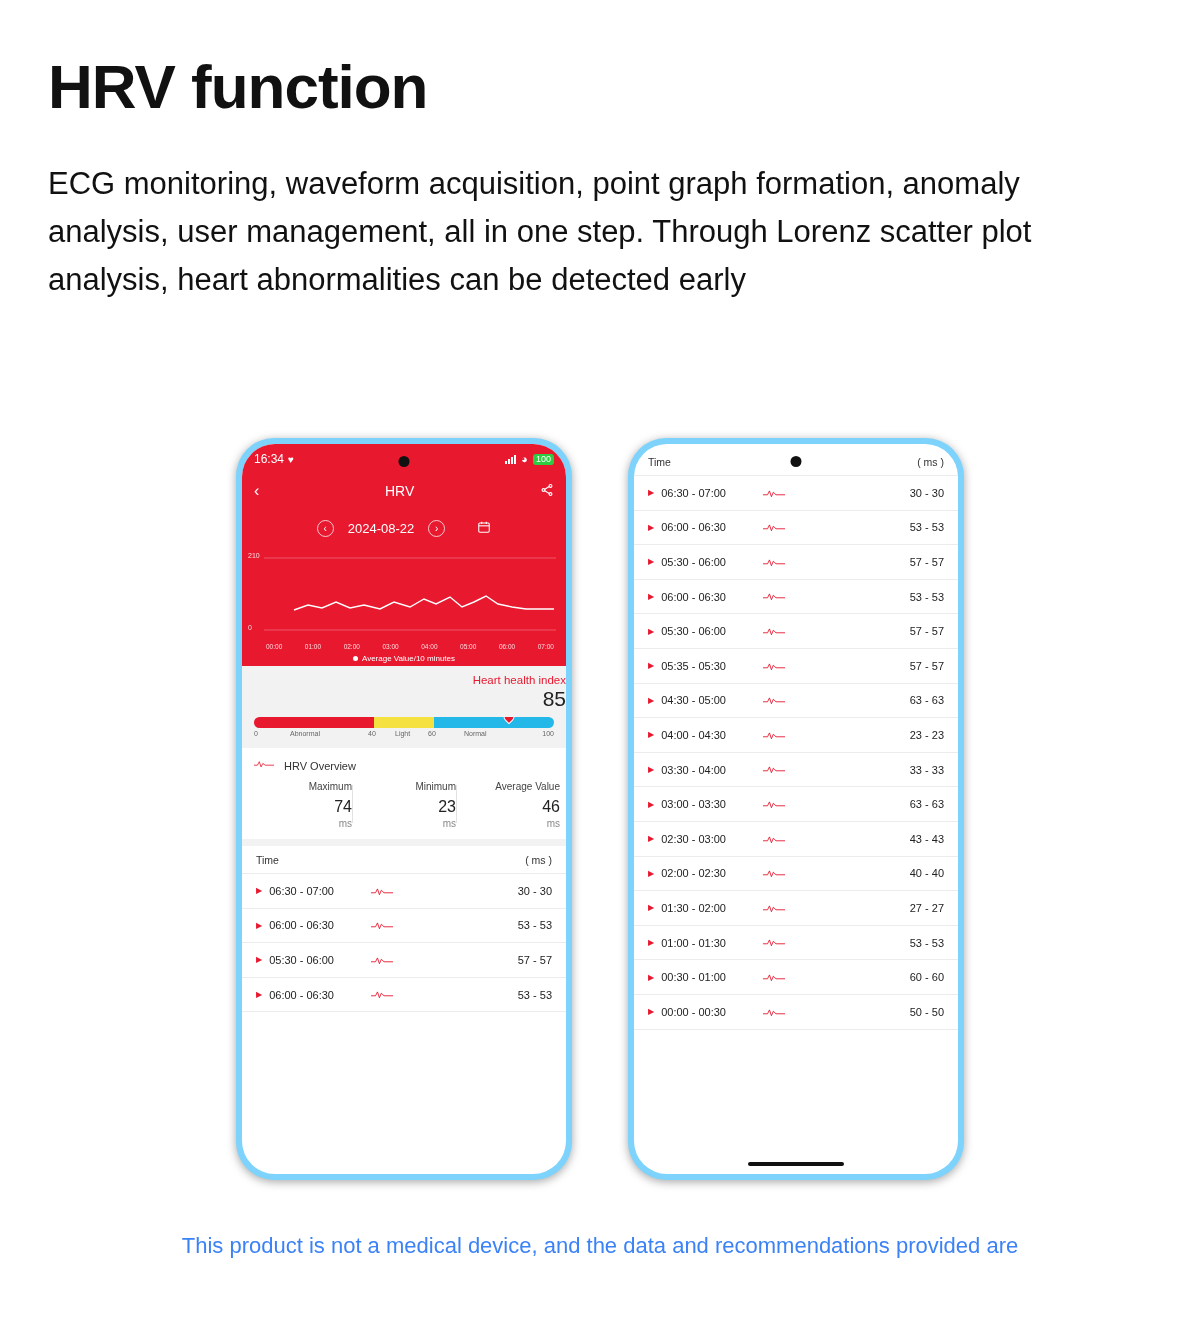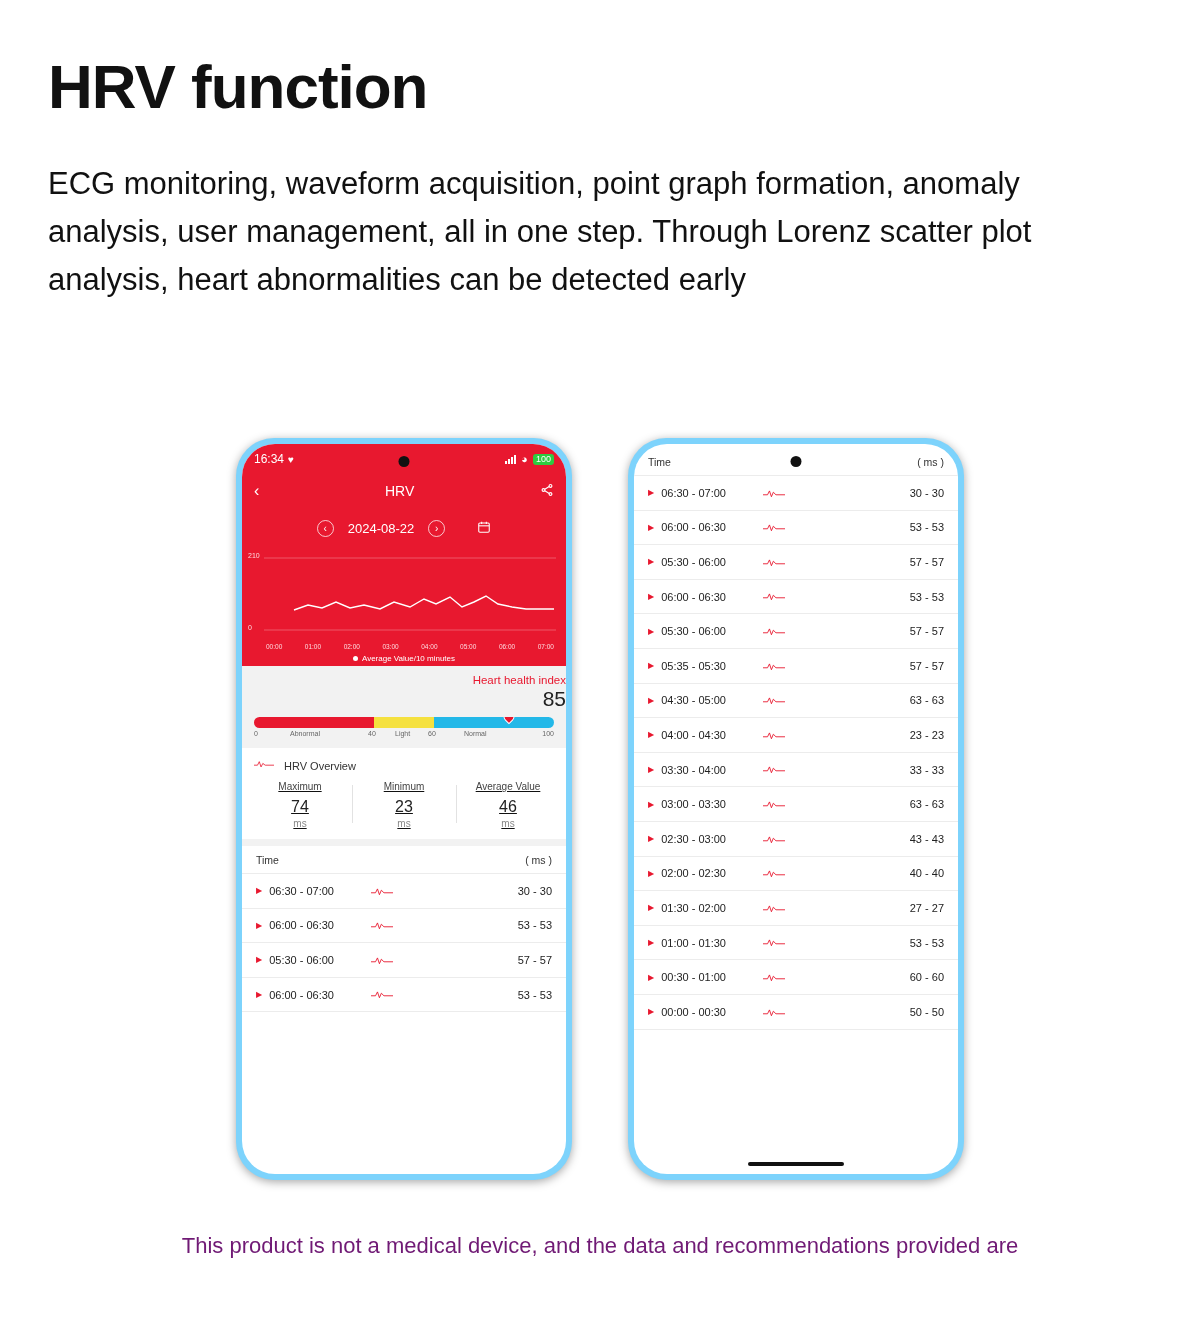--- a/index.html
+++ b/index.html
@@ -164,21 +164,21 @@
   .tab.inactive { background: #fff; color: #e8182f; }
   .tab.active { background: #e8182f; color: #fff; }
 
   
   .overview-head {
     display: flex; align-items: center; gap: 10px;
     padding: 10px 12px 4px; font-size: 11px; color: #333;
   }
   .ecg-mini { color: #e8182f; font-size: 12px; }
   .stats { display: flex; padding: 4px 6px 10px; }
-  .stat { flex: 1; text-align: center; position: relative; text-decoration: underline; }
+  .stat { flex: 1; text-align: right; position: relative; }
   .stat + .stat::before {
     content: ""; position: absolute; left: 0; top: 4px; bottom: 6px;
     width: 1px; background: #e2e2e2;
   }
   .stat .lbl { font-size: 10px; color: #444; }
   .stat .val { font-size: 16px; color: #222; margin-top: 6px; }
   .stat .unit { font-size: 10px; color: #888; margin-top: 2px; }
   .divider { height: 7px; background: #f2f2f2; }
 
   
@@ -207,21 +207,21 @@
     position: relative;
   }
   .homebar {
     position: absolute; bottom: 8px; left: 50%; transform: translateX(-50%);
     width: 96px; height: 4px; border-radius: 3px; background: #111;
   }
 
   
   .footer {
     position: absolute; left: 60px; top: 1228px; width: 1080px;
-    text-align: center; color: #701a75; font-size: 22px; line-height: 1.6;
+    text-align: center; color: #3b82f6; font-size: 22px; line-height: 1.6;
   }
 </style>
 </head>
 <body>
 
 <div class="page-title">HRV function</div>
 <div class="page-desc">ECG monitoring, waveform acquisition, point graph formation, anomaly analysis, user management, all in one step. Through Lorenz scatter plot analysis, heart abnormalities can be detected early</div>
 
 <div class="phone" id="phone-left">
   <div class="phone-inner">

